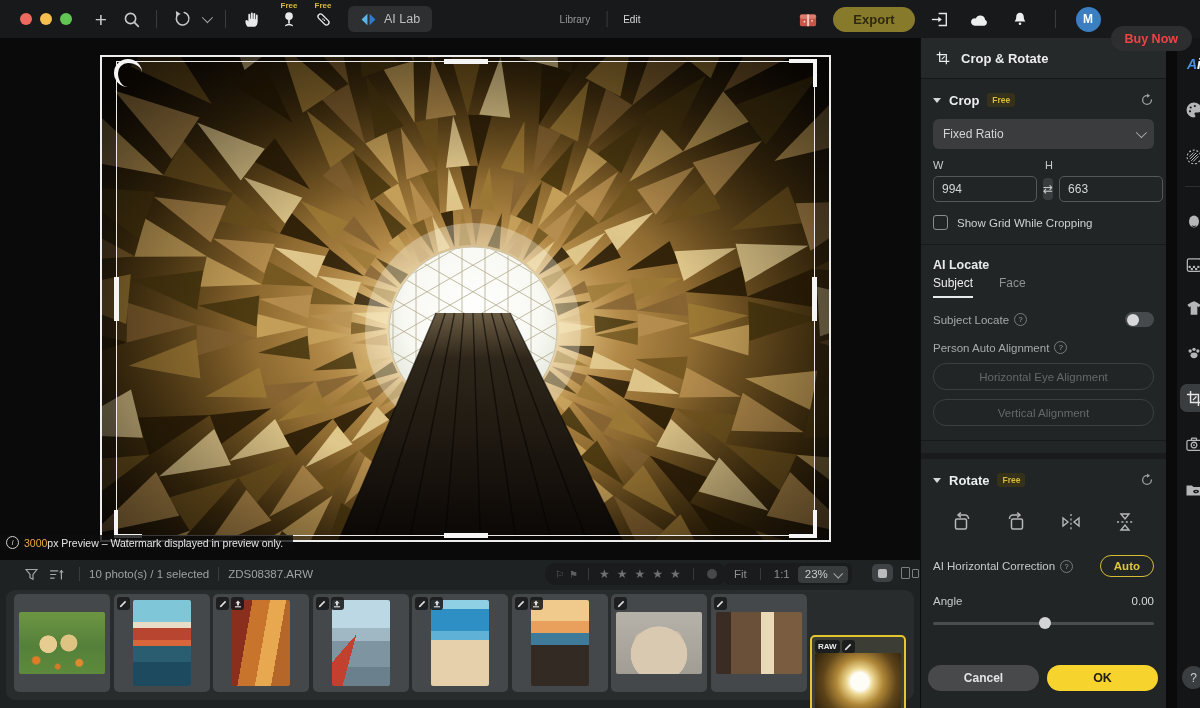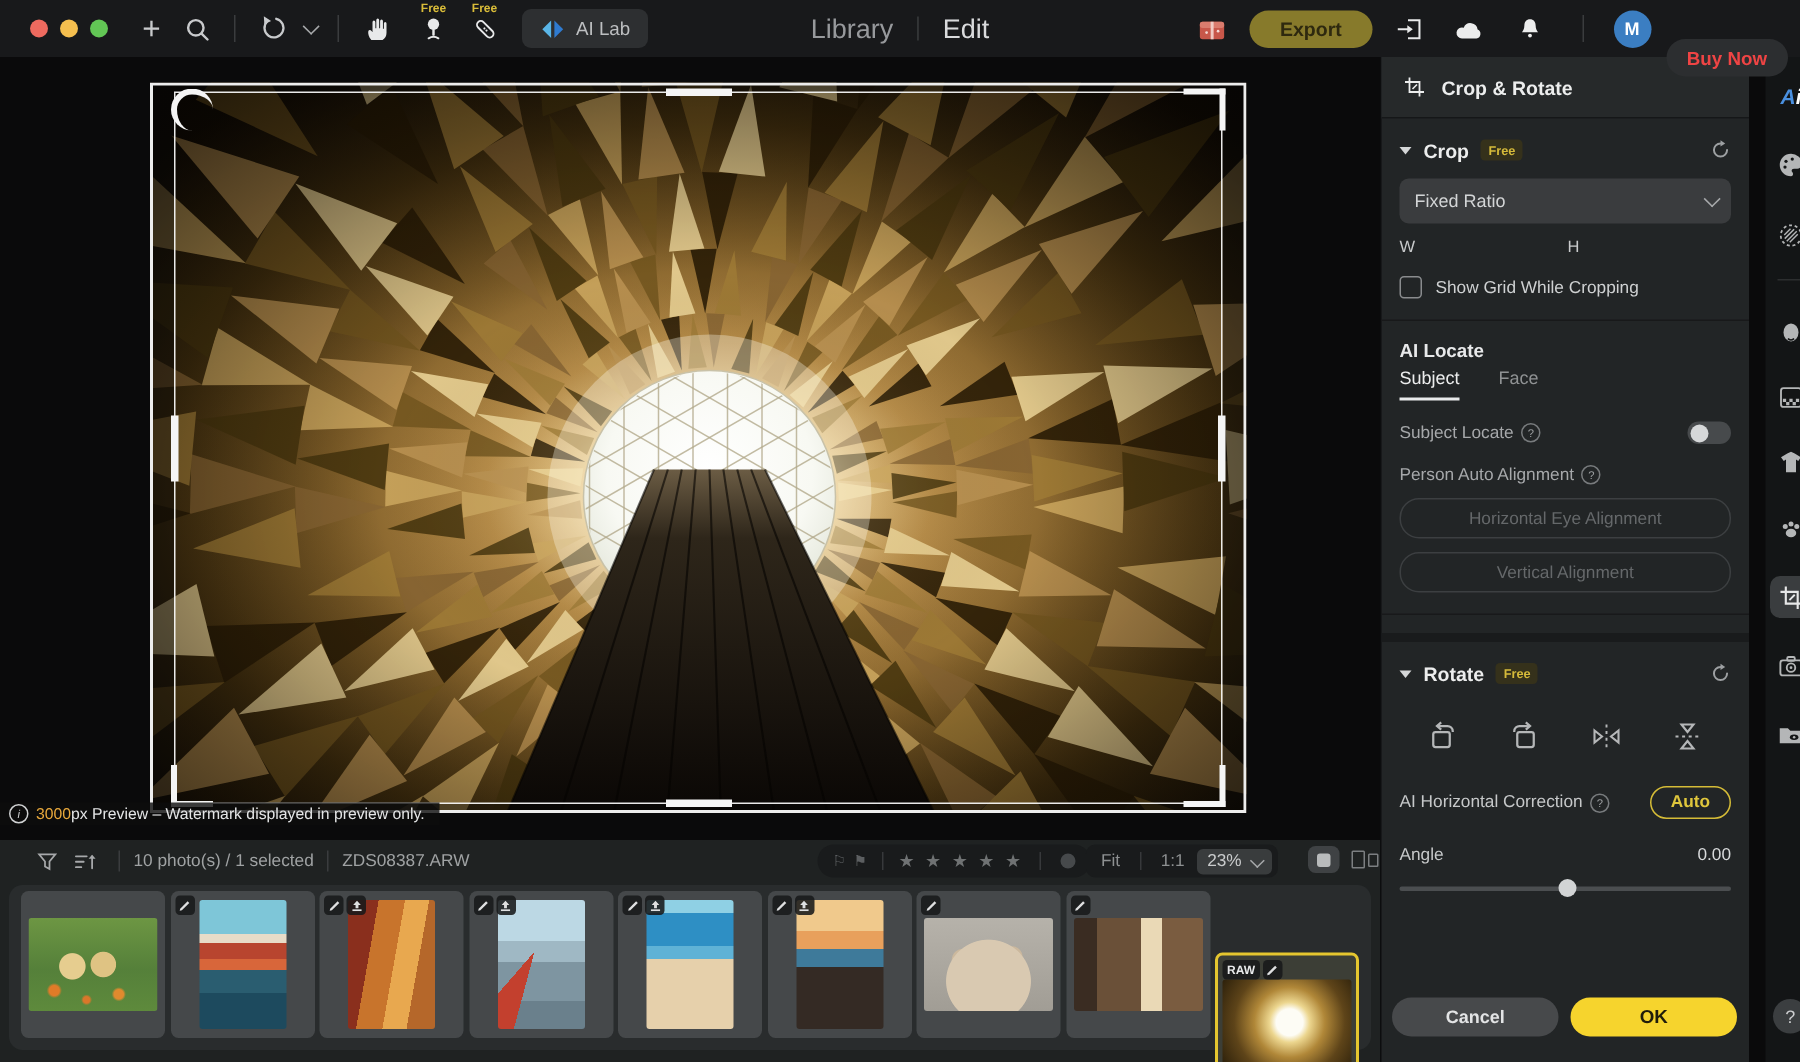--- a/index.html
+++ b/index.html
@@ -8,21 +8,21 @@
   svg{display:block}
   
   .topbar{position:absolute;left:0;top:0;width:1200px;height:38px;background:#18191b;display:flex;align-items:center;z-index:40;}
   .tl{width:12px;height:12px;border-radius:50%;margin-right:8px;}
   .tlights{display:flex;align-items:center;padding-left:20px;padding-right:6px;}
   .tbtn{position:relative;display:flex;align-items:center;justify-content:center;width:30px;height:30px;color:#c8cacc;}
   .tdiv{width:1px;height:18px;background:#3a3c3e;margin:0 10px;}
   .free-tag{position:absolute;top:-3px;left:50%;transform:translateX(-50%);font-size:8px;color:#d9bc39;font-weight:bold;}
   .plus-glyph{font-size:21px;font-weight:300;line-height:1;color:#c8cacc;}
   .ailab{display:flex;align-items:center;gap:7px;background:#2d2f31;border-radius:6px;height:26px;padding:0 12px;margin-left:10px;color:#bdbfc1;font-size:12.5px;}
-  .nav-center{position:absolute;left:50%;top:0;transform:translateX(-50%);height:38px;display:flex;align-items:center;gap:16px;font-size:18px;}
+  .nav-center{position:absolute;left:50%;top:0;transform:translateX(-50%);height:38px;display:flex;align-items:center;gap:16px;font-size:10px;}
   .nav-lib{color:#97999c;}
   .nav-edit{color:#d9dadc;}
   .nav-sep{width:1px;height:16px;background:#3a3c3e;}
   .topbar-right{position:absolute;right:0;top:0;height:38px;display:flex;align-items:center;gap:10px;padding-right:8px;}
   .pill-export{background:#877a2b;color:#2e290f;font-weight:bold;font-size:13px;border-radius:13px;height:25px;padding:0 20px;display:flex;align-items:center;}
   .pill-buy{background:#2c2e30;color:#ef4444;font-size:12.5px;border-radius:13px;height:25px;padding:0 14px;display:flex;align-items:center;font-weight:bold;margin-top:39px;}
   .avatar{width:25px;height:25px;border-radius:50%;background:#3b7ec2;color:#fff;font-size:12px;font-weight:bold;display:flex;align-items:center;justify-content:center;}
   
   .canvas{position:absolute;left:0;top:38px;width:920px;height:522px;background:#0a0a0b;z-index:1;}
   .photo{position:absolute;left:100px;top:17px;width:731px;height:487px;overflow:hidden;background:#120d06;}
@@ -639,20 +639,25 @@
 
       <div class="dd">
         <span>Fixed Ratio</span>
         <span class="chev"></span>
       </div>
 
       <div class="dims-labels">
         <span class="wl">W</span>
         <span>H</span>
       </div>
+      <div class="dims-row">
+        <input class="dim-input" value="994" style="">
+        <span class="swap-btn">⇄</span>
+        <input class="dim-input" value="663" style="">
+      </div>
 
       <div class="chk-row">
         <span class="chk"></span>
         <span style="color:#cfd1d2">Show Grid While Cropping</span>
       </div>
 
       <div class="hr"></div>
 
       <div class="subsec-title">AI Locate</div>
       <div class="tabs">

